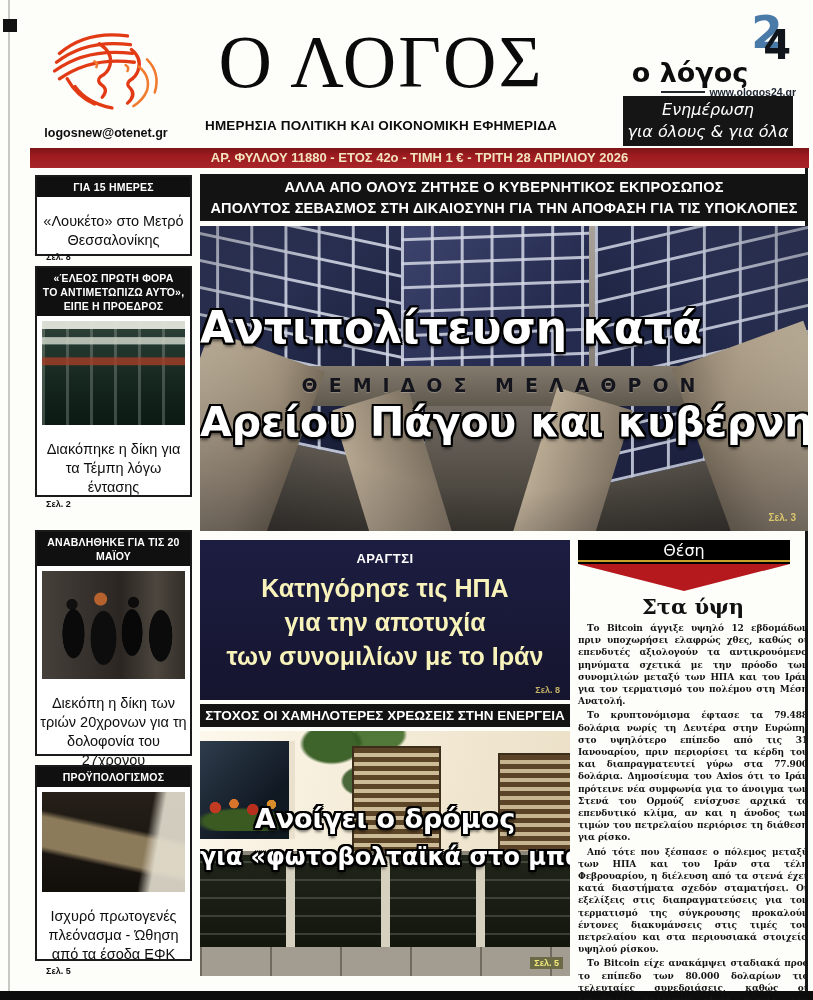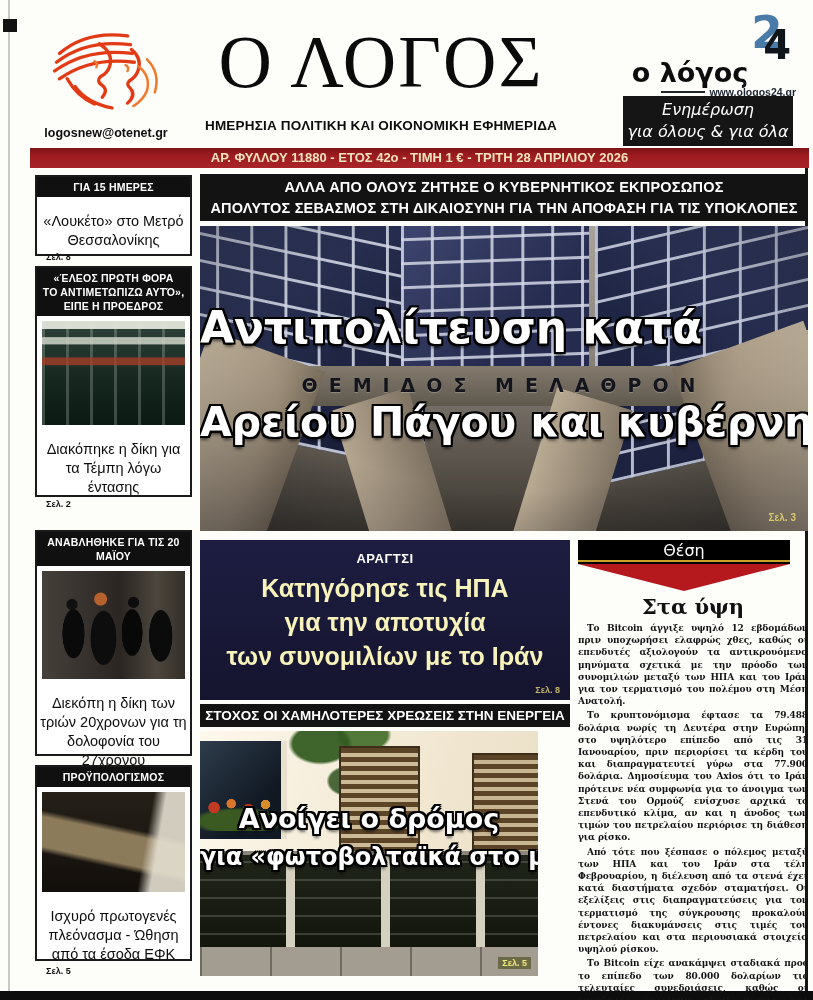--- a/index.html
+++ b/index.html
@@ -124,21 +124,21 @@
   .aragtsi-box{position:absolute;left:200px;top:540px;width:370px;height:160px;
         background:linear-gradient(180deg,#1d1d42 0%,#15152f 100%);}
   .aragtsi-kicker{color:#fff;font-weight:bold;font-size:13px;text-align:center;
         padding-top:11px;letter-spacing:.5px;}
   .aragtsi-line{color:#f8f3ba;font-weight:bold;font-size:25px;text-align:center;
         line-height:34px;white-space:nowrap;}
   .aragtsi-lines{margin-top:5px;}
   .aragtsi-ref{position:absolute;right:10px;bottom:5px;color:#c3b368;font-weight:bold;font-size:9px;}
   .energy-bar{position:absolute;left:200px;top:704px;width:370px;height:23px;background:#131313;
         color:#fff;font-weight:bold;font-size:13.5px;text-align:center;line-height:23px;white-space:nowrap;}
-  .solar-photo{position:absolute;left:200px;top:731px;width:338px;height:245px;overflow:hidden;
+  .solar-photo{position:absolute;left:200px;top:731px;width:370px;height:245px;overflow:hidden;
         background:linear-gradient(105deg,#fdf8ec 0%,#f4ebd7 45%,#e9ddc3 100%);}
   .sp-window{position:absolute;left:0;top:4%;width:24%;height:40%;
         background:linear-gradient(135deg,#2e3c4c 0%,#101822 70%);border-right:6px solid #e9e1cd;}
   .sp-flowers{position:absolute;left:0;top:25%;width:23%;height:16%;background-image:
         radial-gradient(circle 6px at 18% 40%,#c23a22 90%,rgba(0,0,0,0) 100%),
         radial-gradient(circle 5px at 40% 30%,#d8752a 90%,rgba(0,0,0,0) 100%),
         radial-gradient(circle 6px at 62% 45%,#b92f1e 90%,rgba(0,0,0,0) 100%),
         radial-gradient(circle 5px at 84% 32%,#d88d2a 90%,rgba(0,0,0,0) 100%),
         radial-gradient(ellipse 48px 14px at 50% 75%,#3a5a22 80%,rgba(0,0,0,0) 100%);}
   .sp-foliage{position:absolute;left:26%;top:-6%;width:32%;height:38%;background-image:

